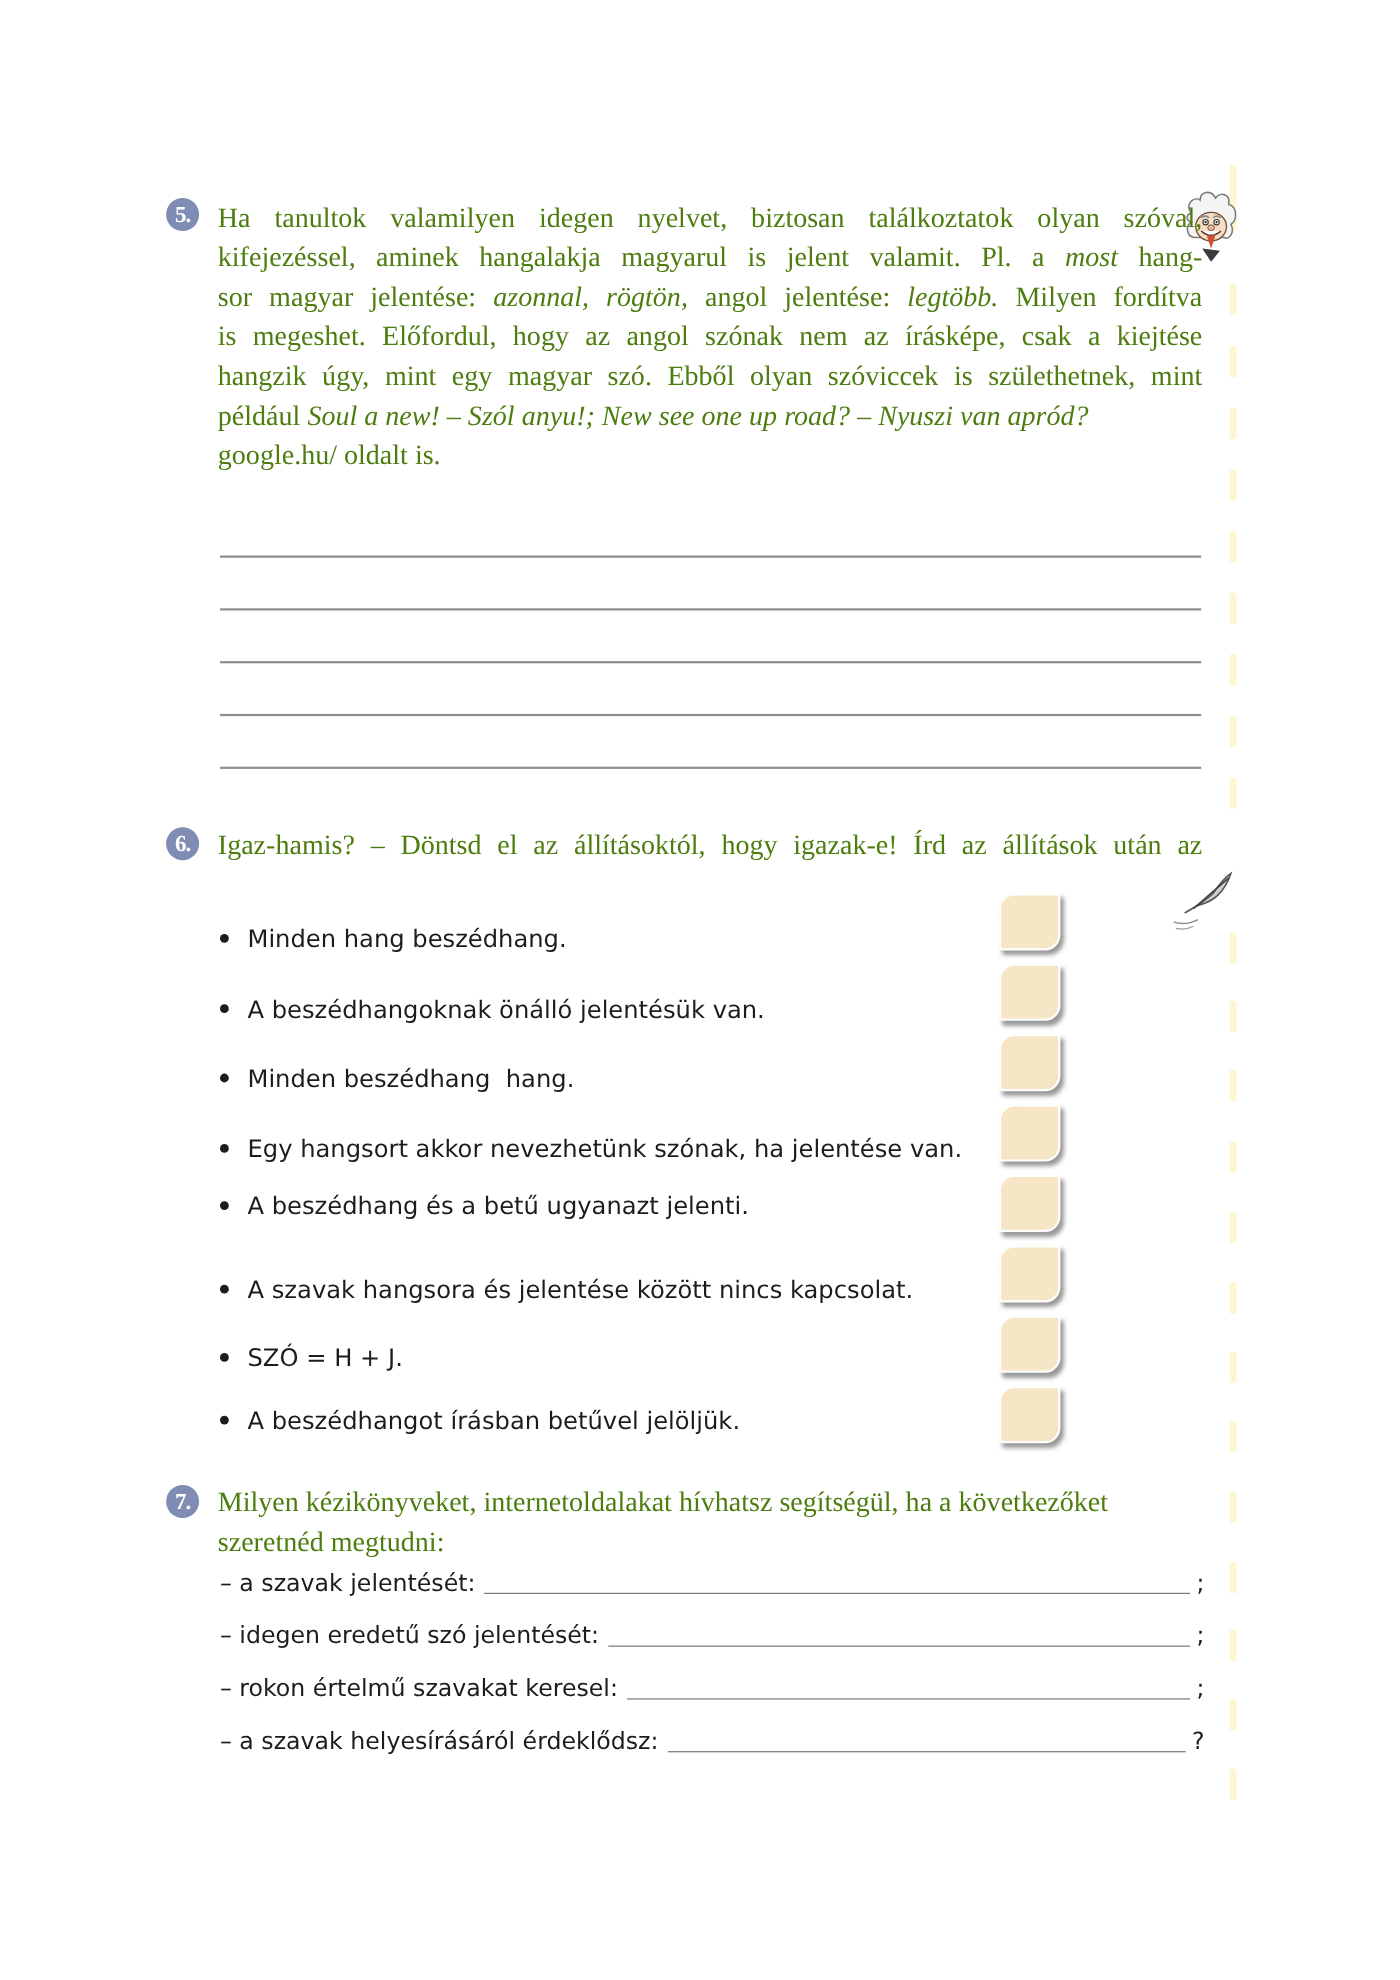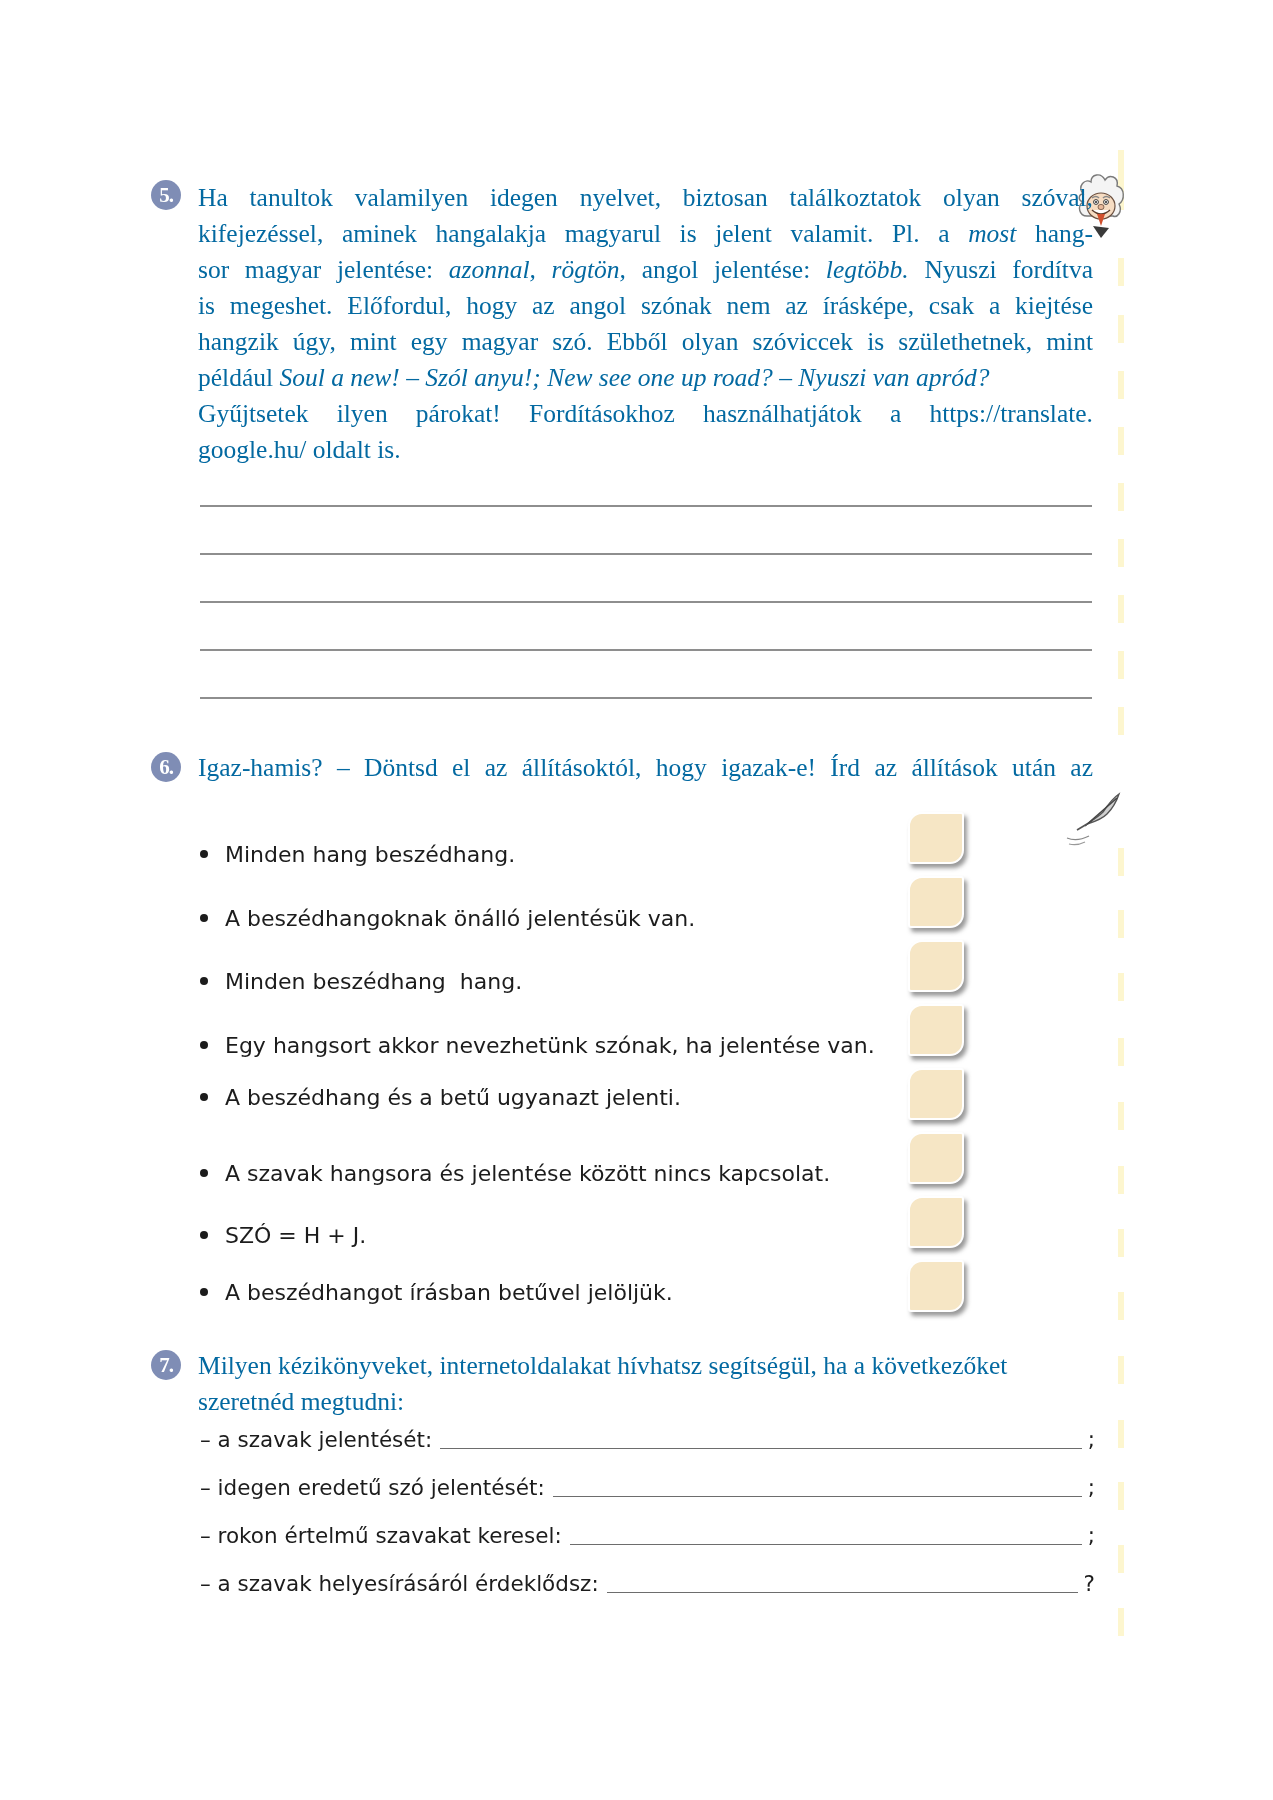--- a/index.html
+++ b/index.html
@@ -1,17 +1,17 @@
 <!DOCTYPE html>
 <html><head>
 <meta charset="utf-8">
 <style>
   html, body { margin:0; padding:0; background:#ffffff; }
   body { width:1273px; height:1800px; position:relative; overflow:hidden; }
-  .serif { font-family: "Liberation Serif", "DejaVu Serif", serif; color:#0369a1; }
+  .serif { font-family: "Liberation Serif", "DejaVu Serif", serif; color:#4d7c0f; }
   .sans { font-family: "DejaVu Sans", "Liberation Sans", sans-serif; color:#1c1c1c; }
 
   .badge {
     position:absolute; width:30px; height:30px; border-radius:50%;
     background:#7f8db5; color:#ffffff;
     font-family: "Liberation Serif", serif; font-weight:bold; font-size:21px;
     line-height:30px; text-align:center; letter-spacing:-1px;
   }
 
   .para { position:absolute; left:198px; width:895px; font-size:25.5px; line-height:36px; }
@@ -86,25 +86,24 @@
       <ellipse cx="26" cy="35" rx="3" ry="2.6" fill="#e8b899" stroke="#6b5040" stroke-width="0.8"></ellipse>
       <path d="M17 38 Q26 46 35 38" stroke="#5a3a2a" stroke-width="1.5" fill="#ffffff"></path>
       <path d="M22 42 L26 54 L30 42 Z" fill="#d0502e"></path>
       <path d="M18 54 L26 66 L34 56 Z" fill="#3a3a3a"></path>
     </svg>
   </div>
 
   <div class="para serif" style="top:180px">
     <p class="just">Ha tanultok valamilyen idegen nyelvet, biztosan találkoztatok olyan szóval,</p>
     <p class="just"><span>kifejezéssel, aminek hangalakja magyarul is jelent valamit. Pl. a</span> <span class="it">most</span> <span>hang-</span></p>
-    <p class="just"><span>sor magyar jelentése:</span> <span class="it">azonnal, rögtön,</span> <span>angol jelentése:</span> <span class="it">legtöbb.</span> <span>Nyuszi fordítva</span></p>
+    <p class="just"><span>sor magyar jelentése:</span> <span class="it">azonnal, rögtön,</span> <span>angol jelentése:</span> <span class="it">legtöbb.</span> <span>Milyen fordítva</span></p>
     <p class="just">is megeshet. Előfordul, hogy az angol szónak nem az írásképe, csak a kiejtése</p>
     <p class="just">hangzik úgy, mint egy magyar szó. Ebből olyan szóviccek is születhetnek, mint</p>
     <p><span>például</span> <span class="it">Soul a new!  – Szól anyu!; New see one up road? – Nyuszi van apród?</span></p>
-    <p class="just">Gyűjtsetek ilyen párokat! Fordításokhoz használhatjátok a https://translate.</p>
     <p>google.hu/ oldalt is.</p>
   </div>
 
   <div class="answer-line" style="top:505px"></div>
   <div class="answer-line" style="top:553px"></div>
   <div class="answer-line" style="top:601px"></div>
   <div class="answer-line" style="top:649px"></div>
   <div class="answer-line" style="top:697px"></div>
 </section>
 

